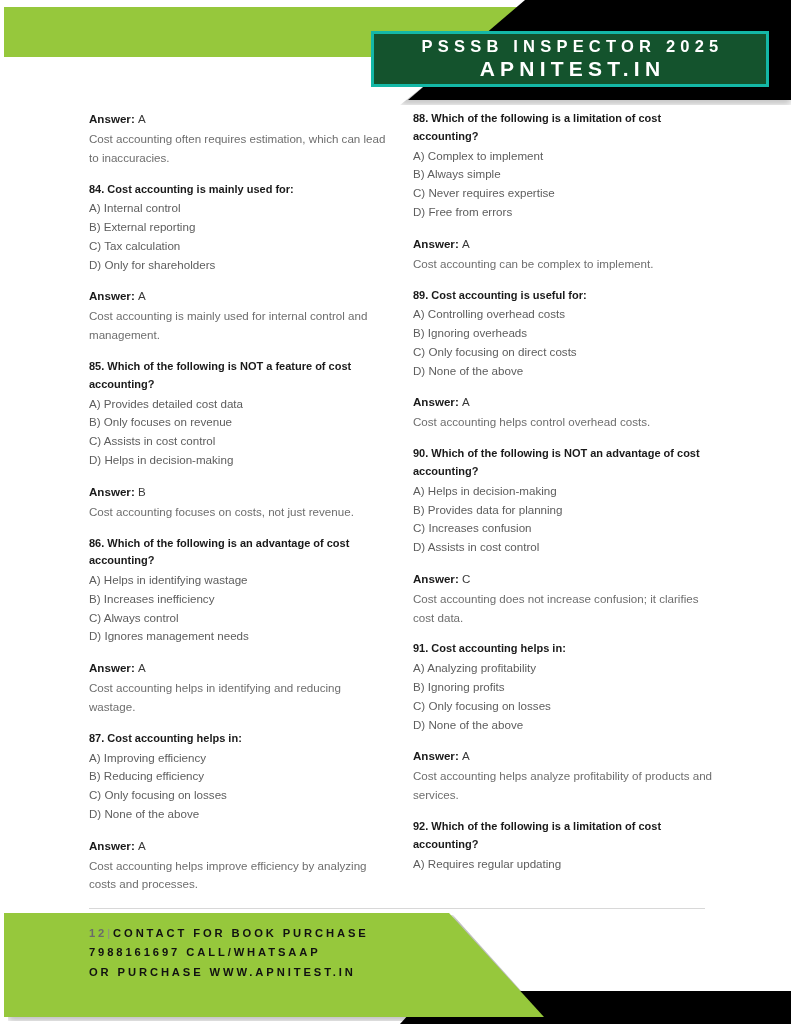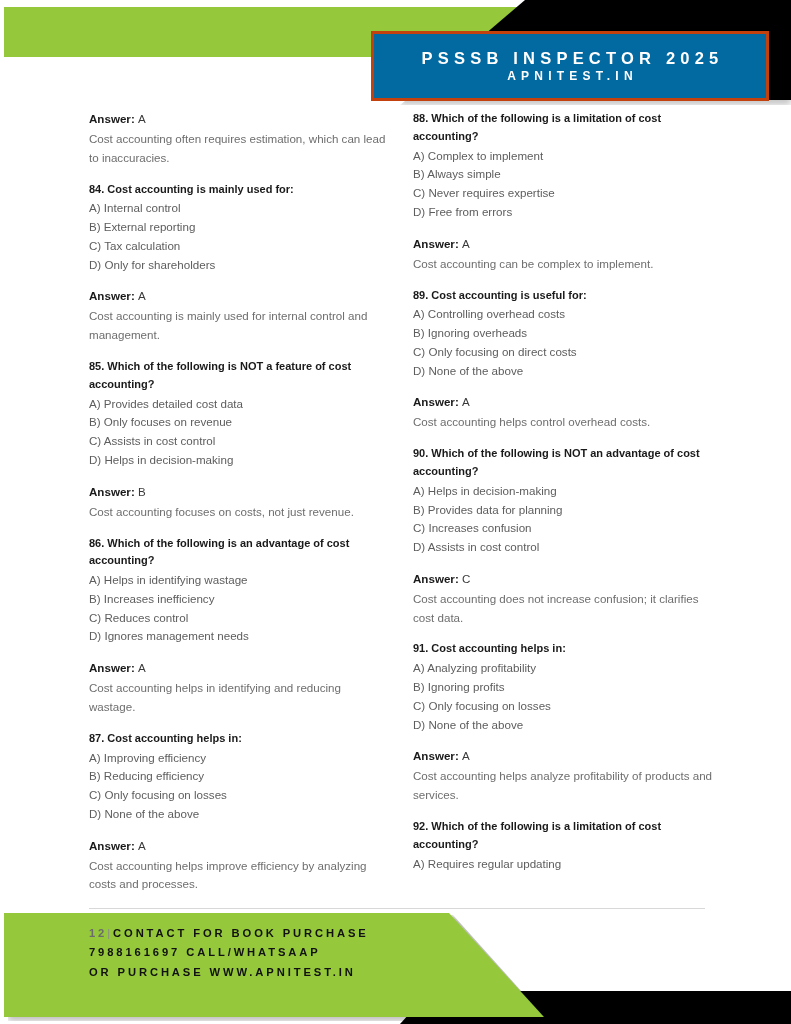--- a/index.html
+++ b/index.html
@@ -57,42 +57,42 @@
     background: rgba(0,0,0,0.22);
     filter: blur(3px);
     clip-path: polygon(128px 0px, 391px 0px, 391px 102px, 0px 102px);
     z-index: 0;
   }
   .title-box {
     position: absolute;
     left: 371px;
     top: 31px;
     width: 398px;
-    height: 70px;
-    border: 3px solid #c2410c;
-    background: #0369a1;
+    height: 56px;
+    border: 3px solid #14b8a6;
+    background: #14532d;
     box-sizing: border-box;
     display: flex;
     flex-direction: column;
     align-items: center;
     justify-content: center;
     z-index: 4;
   }
   .title-line1 {
     color: #ffffff;
     font-size: 16.5px;
     font-weight: bold;
     letter-spacing: 5.2px;
     line-height: 1.25;
     white-space: nowrap;
     padding-left: 5px;
   }
   .title-line2 {
     color: #ffffff;
-    font-size: 12px;
+    font-size: 21px;
     font-weight: bold;
     letter-spacing: 5.2px;
     line-height: 1.25;
     white-space: nowrap;
     padding-left: 5px;
   }
 
   
   .content {
     position: absolute;
@@ -267,21 +267,21 @@
           <span class="ans-val">B</span>
         </p>
         <p class="expl">Cost accounting focuses on costs, not just revenue.</p>
       </div>
 
       <div class="q-block">
         <p class="qtext">86. Which of the following is an advantage of cost accounting?</p>
         <div class="opts">
           <p class="opt">A) Helps in identifying wastage</p>
           <p class="opt">B) Increases inefficiency</p>
-          <p class="opt">C) Reduces control</p>
+          <p class="opt">C) Always control</p>
           <p class="opt">D) Ignores management needs</p>
         </div>
         <p class="ans-line">
           <span>Answer:</span>
           <span class="ans-val">A</span>
         </p>
         <p class="expl">Cost accounting helps in identifying and reducing wastage.</p>
       </div>
 
       <div class="q-block">

